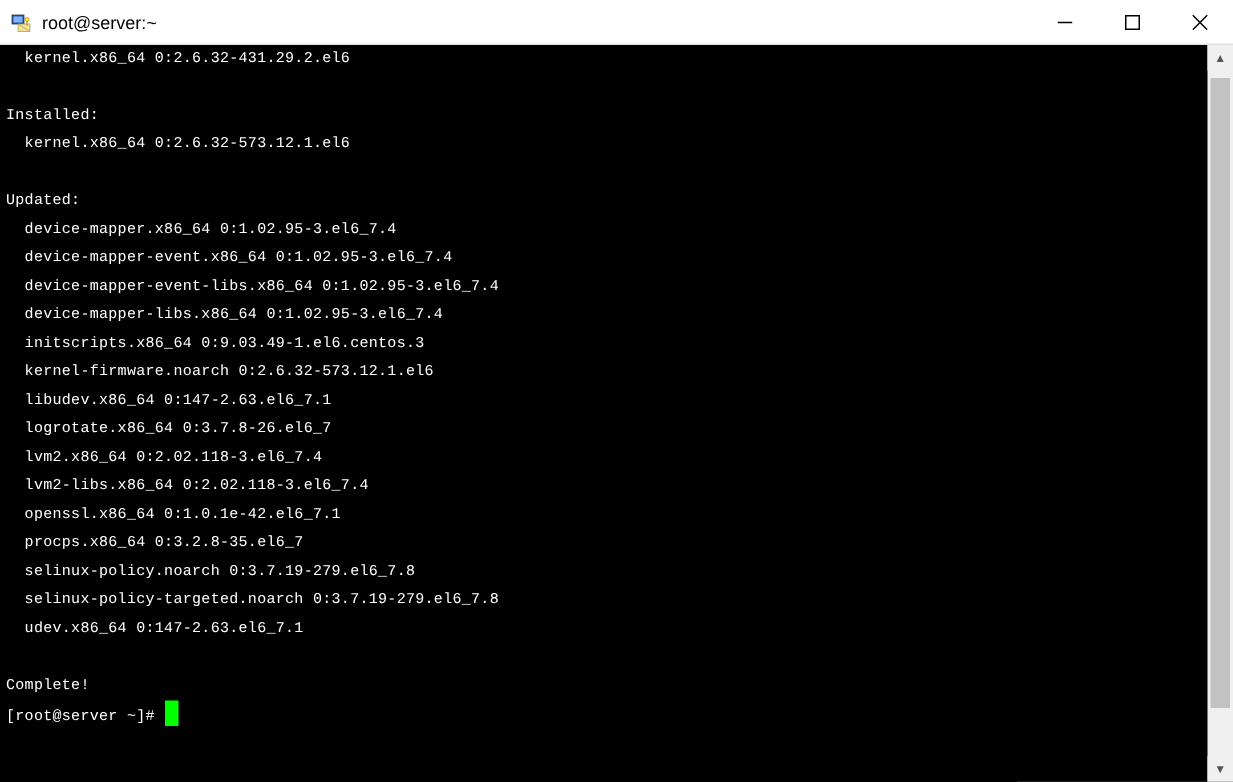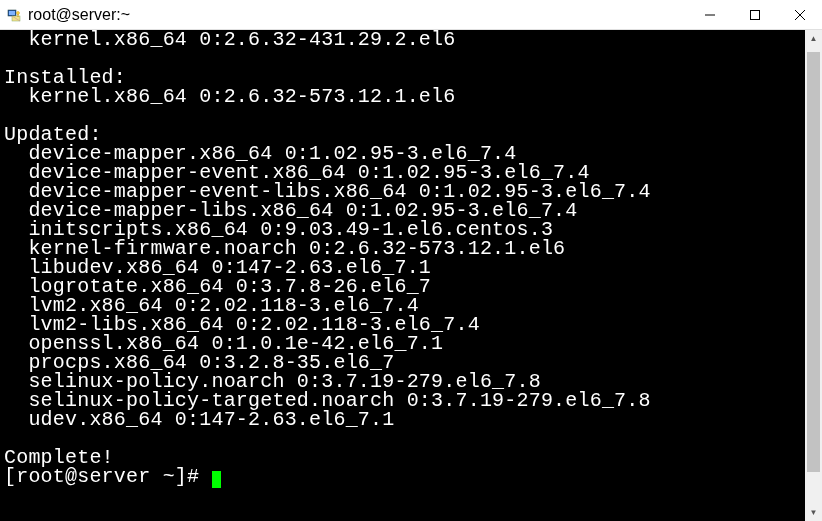--- a/index.html
+++ b/index.html
@@ -22,21 +22,21 @@
   }
   .titlebar .icon {
     width: 16px;
     height: 16px;
     margin-right: 6px;
     display: flex;
     align-items: center;
     justify-content: center;
   }
   .titlebar .title {
-    font-size: 16px;
+    font-size: 12px;
     color: #000;
   }
   .win-controls {
     position: absolute;
     right: 0;
     top: 0;
     height: 30px;
     display: flex;
   }
   .win-btn {
@@ -53,21 +53,21 @@
   .terminal-wrap {
     position: relative;
     width: 822px;
     height: 491px;
     background: #000;
   }
   .terminal {
     background: #000;
     color: #fff;
     font-family: Consolas, "Courier New", monospace;
-    font-size: 20px;
+    font-size: 10px;
     line-height: 19px;
     padding: 0 4px 2px 4px;
     white-space: pre;
     width: 805px;
     height: 491px;
     overflow: hidden;
     letter-spacing: 0.2px;
   }
   .scrollbar {
     position: absolute;

